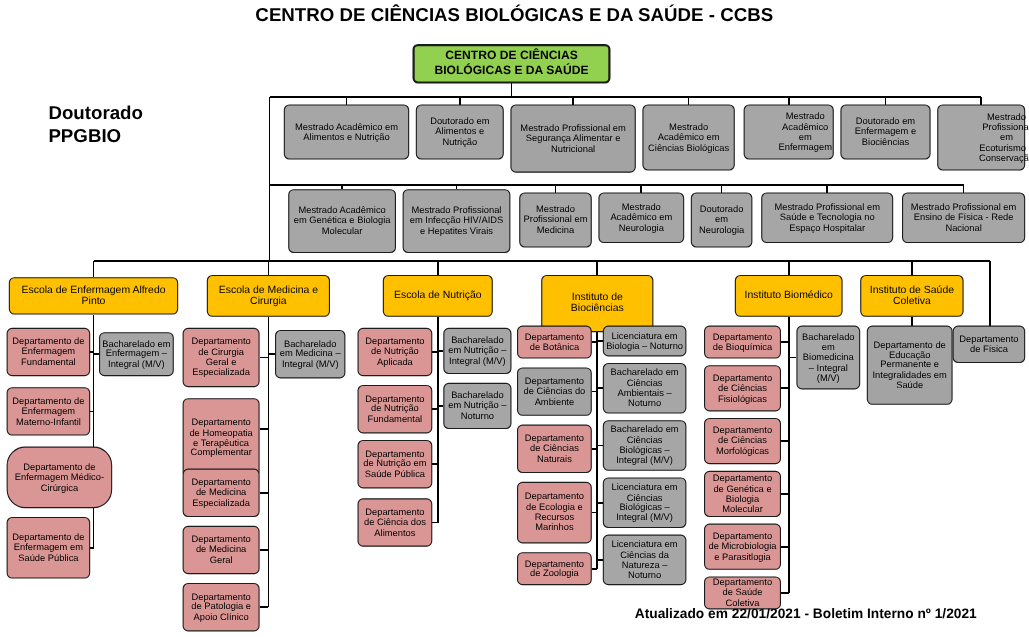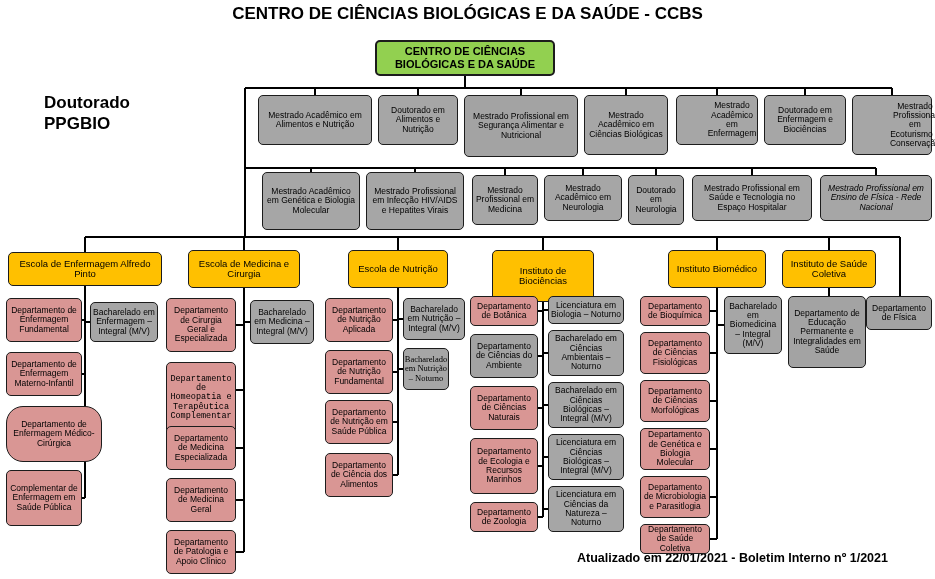--- a/index.html
+++ b/index.html
@@ -55,48 +55,48 @@
   <div class="box gray" style="left:676px;top:95px;width:82px;height:50px;padding-left:32px;">Mestrado Acadêmico em Enfermagem</div>
   <div class="box gray" style="left:764px;top:95px;width:82px;height:50px;">Doutorado em Enfermagem e Biociências</div>
   <div class="box gray" style="left:852px;top:95px;width:80px;height:60px;padding-left:48px;">Mestrado Profissional em Ecoturismo e Conservação</div>
 
   <div class="box gray" style="left:262px;top:172px;width:98px;height:58px;">Mestrado Acadêmico em Genética e Biologia Molecular</div>
   <div class="box gray" style="left:366px;top:172px;width:98px;height:58px;">Mestrado Profissional em Infecção HIV/AIDS e Hepatites Virais</div>
   <div class="box gray" style="left:472px;top:175px;width:66px;height:50px;">Mestrado Profissional em Medicina</div>
   <div class="box gray" style="left:544px;top:175px;width:78px;height:46px;">Mestrado Acadêmico em Neurologia</div>
   <div class="box gray" style="left:692px;top:175px;width:120px;height:46px;">Mestrado Profissional em Saúde e Tecnologia no Espaço Hospitalar</div>
   <div class="box gray" style="left:628px;top:175px;width:56px;height:50px;">Doutorado em Neurologia</div>
-  <div class="box gray" style="left:820px;top:175px;width:112px;height:46px;font-style:italic;">Mestrado Profissional em Ensino de Física - Rede Nacional</div>
+  <div class="box gray" style="left:820px;top:175px;width:112px;height:46px;">Mestrado Profissional em Ensino de Física - Rede Nacional</div>
 
   <div class="box yellow" style="left:8px;top:252px;width:154px;height:34px;">Escola de Enfermagem Alfredo Pinto</div>
   <div class="box yellow" style="left:188px;top:250px;width:112px;height:38px;">Escola de Medicina e Cirurgia</div>
   <div class="box yellow" style="left:348px;top:250px;width:100px;height:38px;">Escola de Nutrição</div>
   <div class="box yellow" style="left:492px;top:250px;width:102px;height:52px;">Instituto de Biociências</div>
   <div class="box yellow" style="left:668px;top:250px;width:98px;height:38px;">Instituto Biomédico</div>
   <div class="box yellow" style="left:782px;top:250px;width:94px;height:38px;">Instituto de Saúde Coletiva</div>
 
   <div class="box pink" style="left:6px;top:298px;width:76px;height:44px;">Departamento de Enfermagem Fundamental</div>
   <div class="box pink" style="left:6px;top:352px;width:76px;height:44px;">Departamento de Enfermagem Materno-Infantil</div>
   <div class="box pink" style="left:6px;top:406px;width:96px;height:56px;border-radius:17px;">Departamento de Enfermagem Médico-Cirúrgica</div>
-  <div class="box pink" style="left:6px;top:470px;width:76px;height:56px;">Complementar de Enfermagem em Saúde Pública</div>
+  <div class="box pink" style="left:6px;top:470px;width:76px;height:56px;">Departamento de Enfermagem em Saúde Pública</div>
   <div class="box gray" style="left:90px;top:302px;width:68px;height:40px;">Bacharelado em Enfermagem – Integral (M/V)</div>
 
   <div class="box pink" style="left:166px;top:298px;width:70px;height:54px;">Departamento de Cirurgia Geral e Especializada</div>
-  <div class="box pink" style="left:166px;top:362px;width:70px;height:72px;font-family:Liberation Mono, monospace;">Departamento de Homeopatia e Terapêutica Complementar</div>
+  <div class="box pink" style="left:166px;top:362px;width:70px;height:72px;">Departamento de Homeopatia e Terapêutica Complementar</div>
   <div class="box pink" style="left:166px;top:426px;width:70px;height:44px;">Departamento de Medicina Especializada</div>
   <div class="box pink" style="left:166px;top:478px;width:70px;height:44px;">Departamento de Medicina Geral</div>
   <div class="box pink" style="left:166px;top:530px;width:70px;height:44px;">Departamento de Patologia e Apoio Clínico</div>
   <div class="box gray" style="left:250px;top:300px;width:64px;height:44px;">Bacharelado em Medicina – Integral (M/V)</div>
 
   <div class="box pink" style="left:325px;top:298px;width:68px;height:44px;">Departamento de Nutrição Aplicada</div>
   <div class="box pink" style="left:325px;top:350px;width:68px;height:44px;">Departamento de Nutrição Fundamental</div>
   <div class="box pink" style="left:325px;top:400px;width:68px;height:44px;">Departamento de Nutrição em Saúde Pública</div>
   <div class="box pink" style="left:325px;top:453px;width:68px;height:44px;">Departamento de Ciência dos Alimentos</div>
   <div class="box gray" style="left:403px;top:298px;width:62px;height:42px;">Bacharelado em Nutrição – Integral (M/V)</div>
-  <div class="box gray" style="left:403px;top:348px;width:46px;height:42px;font-family:Liberation Serif, serif;">Bacharelado em Nutrição – Noturno</div>
+  <div class="box gray" style="left:403px;top:348px;width:62px;height:42px;">Bacharelado em Nutrição – Noturno</div>
 
   <div class="box pink" style="left:470px;top:296px;width:68px;height:30px;">Departamento de Botânica</div>
   <div class="box white" style="left:470px;top:334px;width:68px;height:44px;">Departamento de Ciências do Ambiente</div>
   <div class="box pink" style="left:470px;top:386px;width:68px;height:44px;">Departamento de Ciências Naturais</div>
   <div class="box pink" style="left:470px;top:438px;width:68px;height:56px;">Departamento de Ecologia e Recursos Marinhos</div>
   <div class="box pink" style="left:470px;top:502px;width:68px;height:30px;">Departamento de Zoologia</div>
   <div class="box gray" style="left:548px;top:296px;width:76px;height:28px;">Licenciatura em Biologia – Noturno</div>
   <div class="box gray" style="left:548px;top:330px;width:76px;height:46px;">Bacharelado em Ciências Ambientais – Noturno</div>
   <div class="box gray" style="left:548px;top:382px;width:76px;height:46px;">Bacharelado em Ciências Biológicas – Integral (M/V)</div>
   <div class="box gray" style="left:548px;top:434px;width:76px;height:46px;">Licenciatura em Ciências Biológicas – Integral (M/V)</div>

